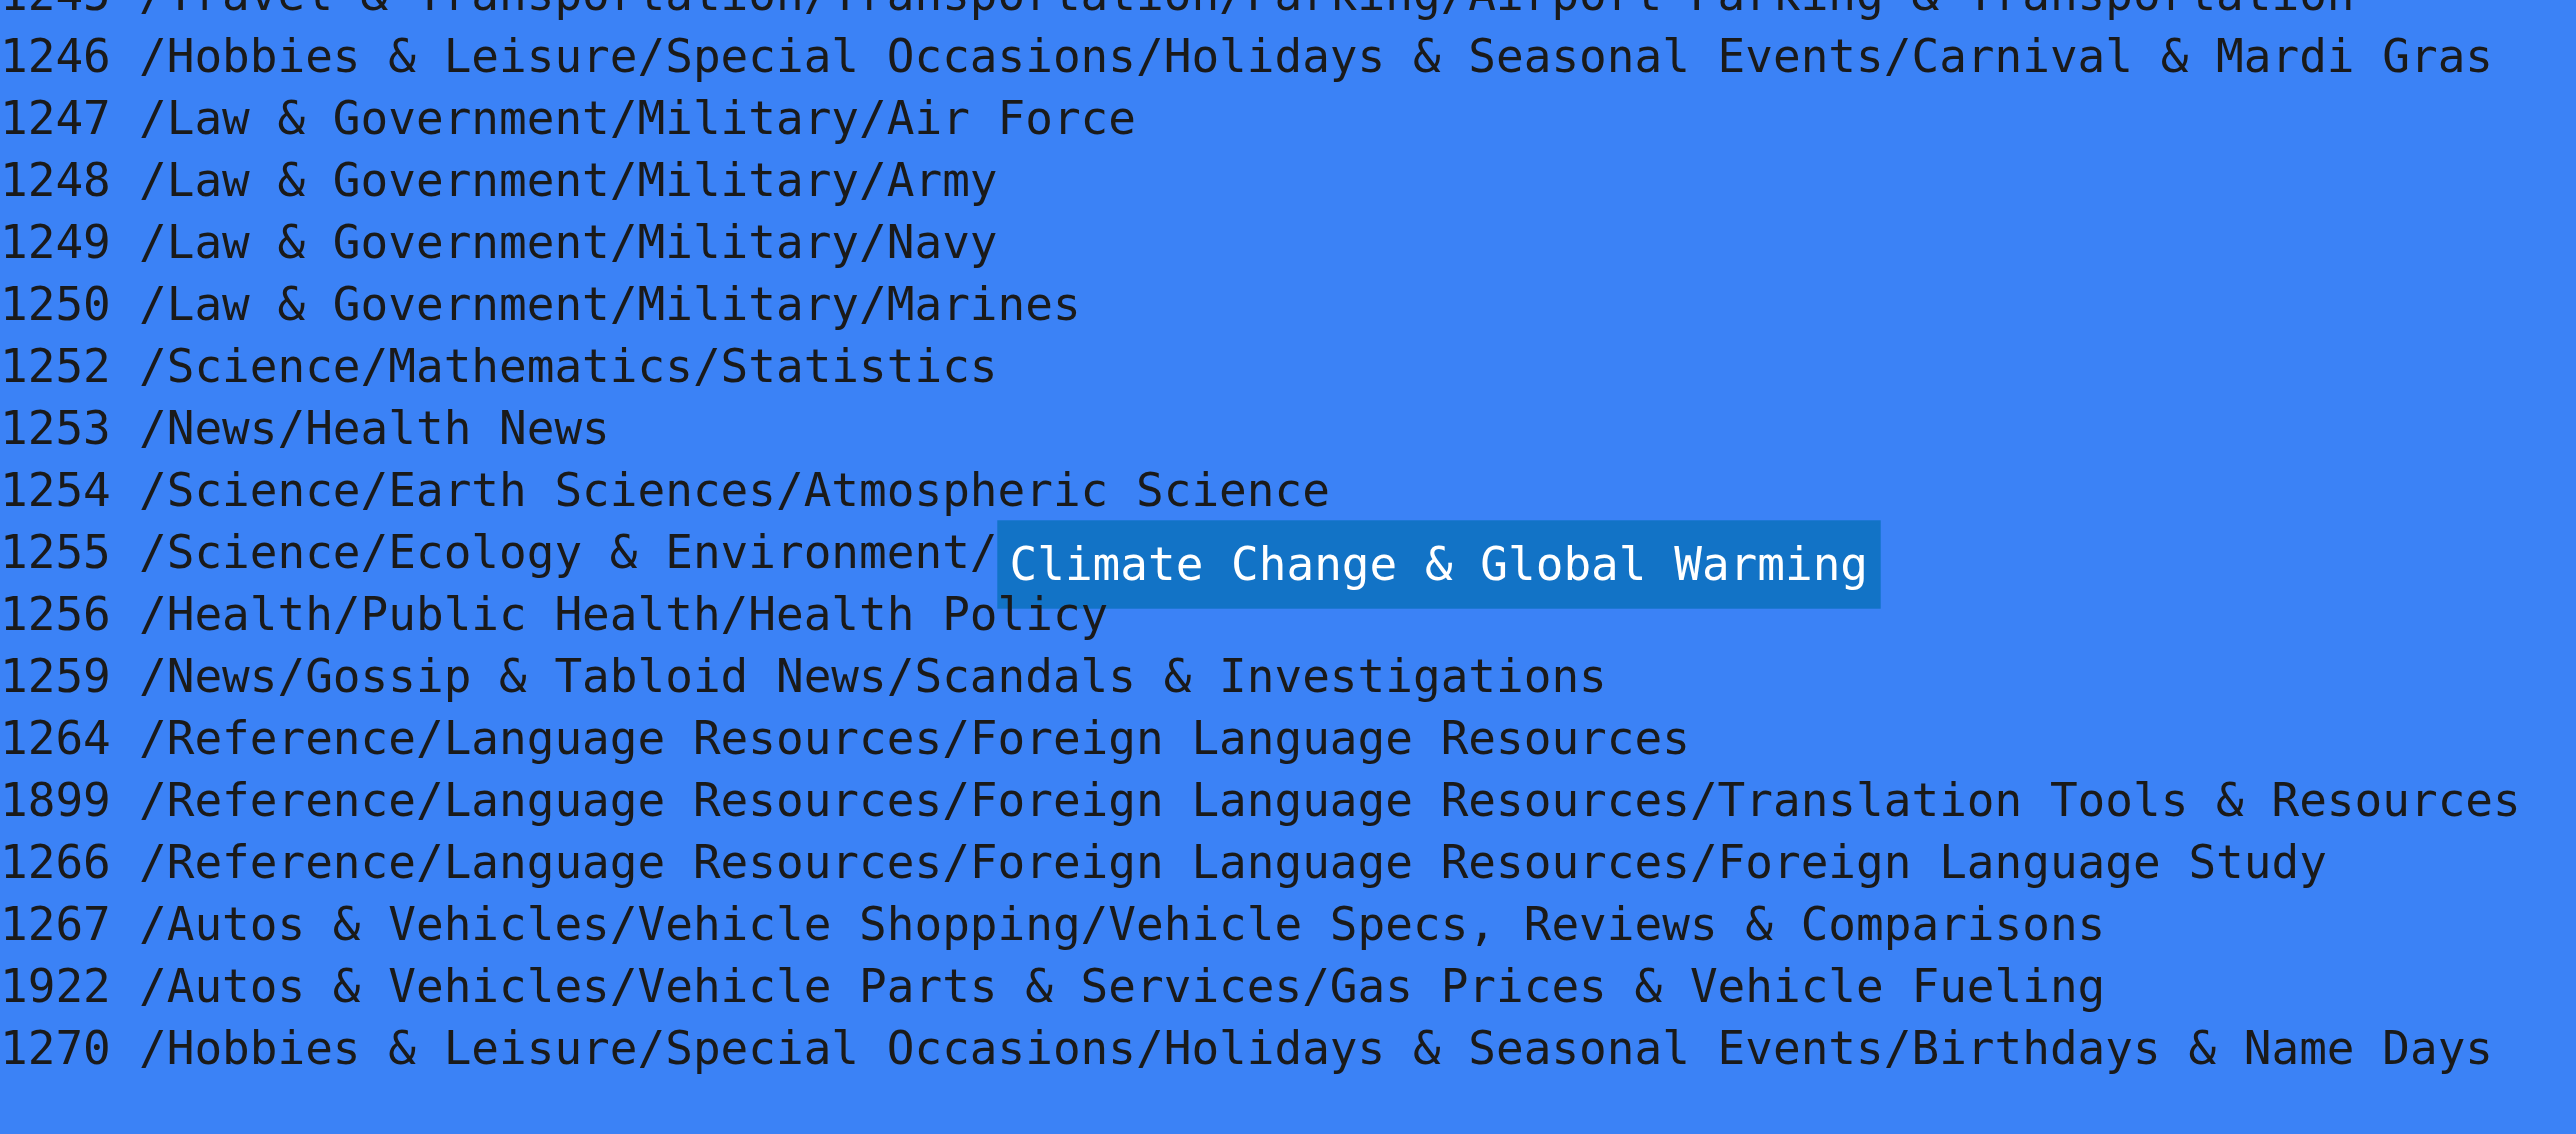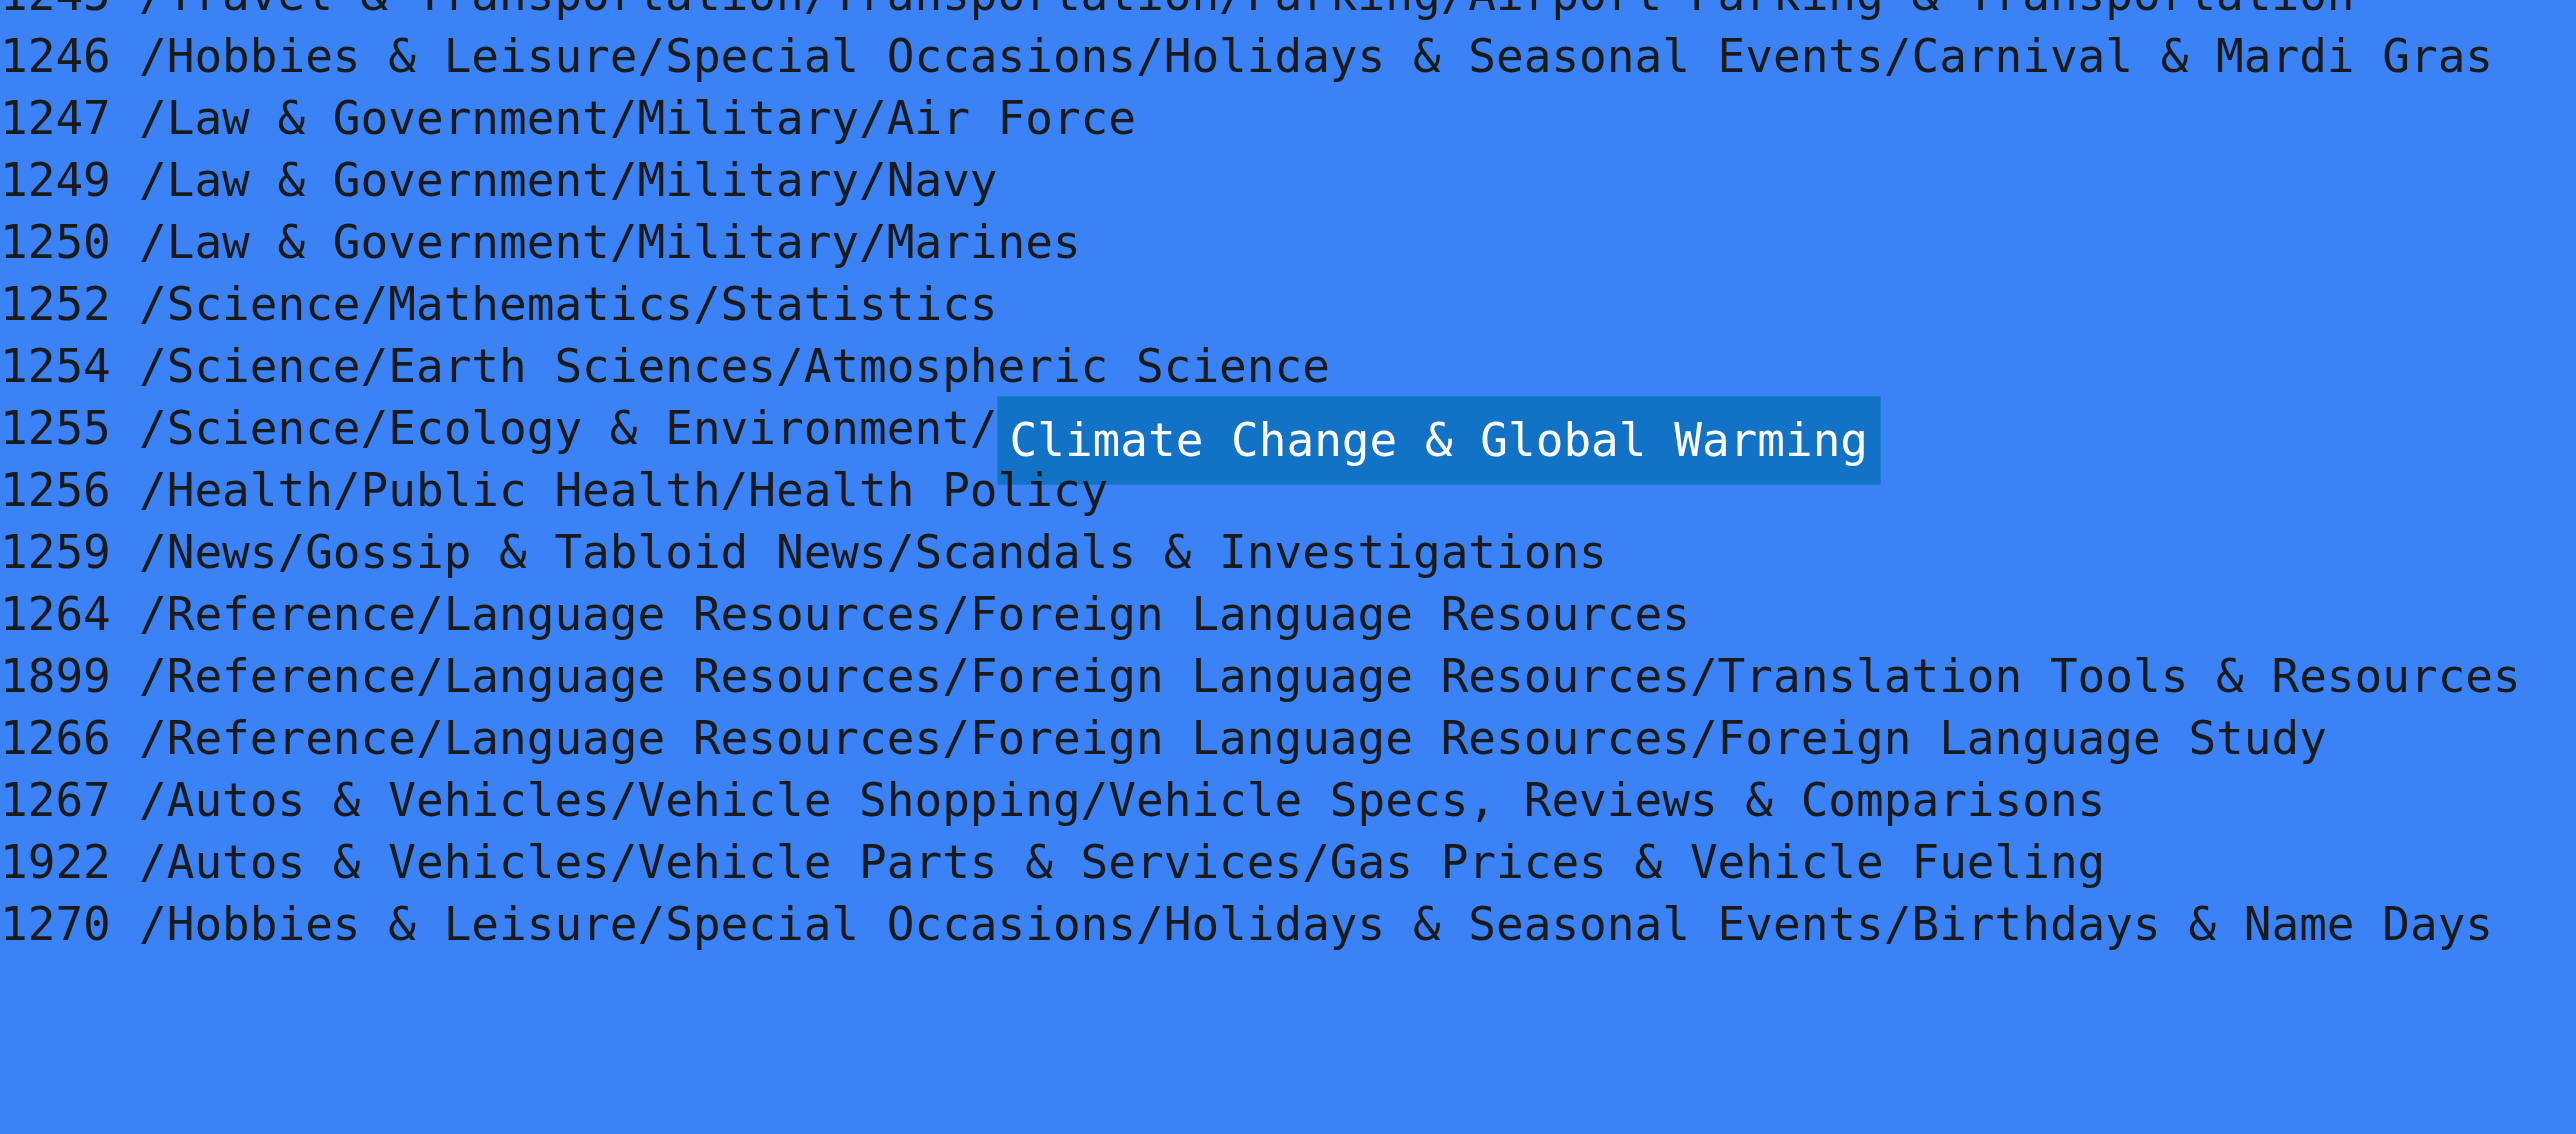--- a/index.html
+++ b/index.html
@@ -70,23 +70,25 @@
   }
 </style>
 </head>
 <body>
 
 <div id="code-viewport">
   <div id="code-surface">
       <div class="code-row"><span class="gutter">1245</span><span class="code-text">/Travel &amp; Transportation/Transportation/Parking/Airport Parking &amp; Transportation</span></div>
       <div class="code-row"><span class="gutter">1246</span><span class="code-text">/Hobbies &amp; Leisure/Special Occasions/Holidays &amp; Seasonal Events/Carnival &amp; Mardi Gras</span></div>
       <div class="code-row"><span class="gutter">1247</span><span class="code-text">/Law &amp; Government/Military/Air Force</span></div>
+      <div class="code-row"><span class="gutter">1248</span><span class="code-text">/Law &amp; Government/Military/Army</span></div>
       <div class="code-row"><span class="gutter">1249</span><span class="code-text">/Law &amp; Government/Military/Navy</span></div>
       <div class="code-row"><span class="gutter">1250</span><span class="code-text">/Law &amp; Government/Military/Marines</span></div>
       <div class="code-row"><span class="gutter">1252</span><span class="code-text">/Science/Mathematics/Statistics</span></div>
+      <div class="code-row"><span class="gutter">1253</span><span class="code-text">/News/Health News</span></div>
       <div class="code-row"><span class="gutter">1254</span><span class="code-text">/Science/Earth Sciences/Atmospheric Science</span></div>
       <div class="code-row"><span class="gutter">1255</span><span class="code-text">/Science/Ecology &amp; Environment/</span><span class="sel">Climate Change &amp; Global Warming</span></div>
       <div class="code-row"><span class="gutter">1256</span><span class="code-text">/Health/Public Health/Health Policy</span></div>
       <div class="code-row"><span class="gutter">1259</span><span class="code-text">/News/Gossip &amp; Tabloid News/Scandals &amp; Investigations</span></div>
       <div class="code-row"><span class="gutter">1264</span><span class="code-text">/Reference/Language Resources/Foreign Language Resources</span></div>
       <div class="code-row"><span class="gutter">1899</span><span class="code-text">/Reference/Language Resources/Foreign Language Resources/Translation Tools &amp; Resources</span></div>
       <div class="code-row"><span class="gutter">1266</span><span class="code-text">/Reference/Language Resources/Foreign Language Resources/Foreign Language Study</span></div>
       <div class="code-row"><span class="gutter">1267</span><span class="code-text">/Autos &amp; Vehicles/Vehicle Shopping/Vehicle Specs, Reviews &amp; Comparisons</span></div>
       <div class="code-row"><span class="gutter">1922</span><span class="code-text">/Autos &amp; Vehicles/Vehicle Parts &amp; Services/Gas Prices &amp; Vehicle Fueling</span></div>
       <div class="code-row"><span class="gutter">1270</span><span class="code-text">/Hobbies &amp; Leisure/Special Occasions/Holidays &amp; Seasonal Events/Birthdays &amp; Name Days</span></div>

